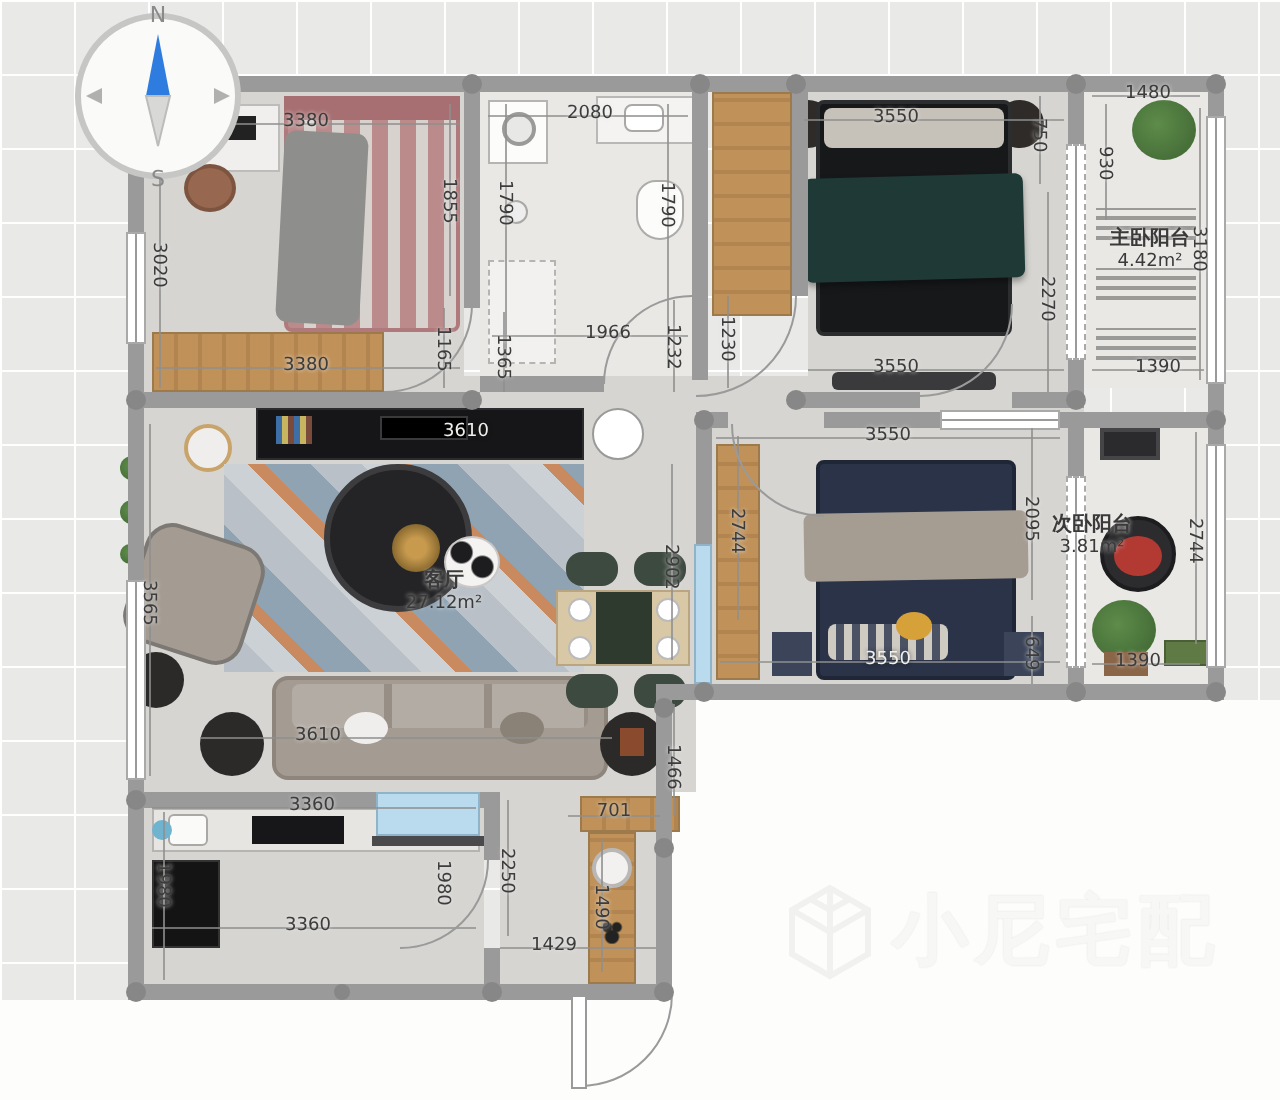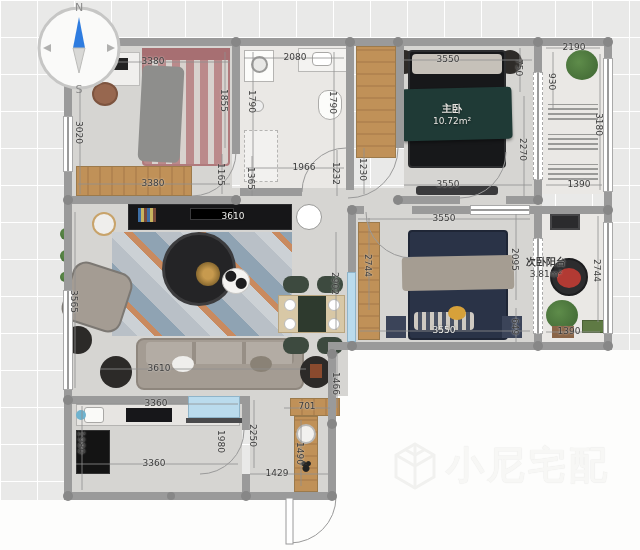--- a/index.html
+++ b/index.html
@@ -243,21 +243,21 @@
         <circle cx="332" cy="354" r="5"></circle>
       <circle cx="171" cy="496" r="4"></circle>
     </g>
 
     <rect x="286" y="498" width="7" height="46" fill="#ffffff" stroke="#9a9a9a" stroke-width="1"></rect>
   </svg>
 
   <span class="dim" style="left:134px;top:56px">3380</span>
   <span class="dim" style="left:276px;top:52px">2080</span>
   <span class="dim" style="left:429px;top:54px">3550</span>
-  <span class="dim" style="left:555px;top:42px">2190</span>
+  <span class="dim" style="left:555px;top:42px">1480</span>
   <span class="dim" style="left:134px;top:178px">3380</span>
   <span class="dim" style="left:285px;top:162px">1966</span>
   <span class="dim" style="left:429px;top:179px">3550</span>
   <span class="dim" style="left:560px;top:179px">1390</span>
   <span class="dim" style="left:425px;top:213px">3550</span>
   <span class="dim dim-light" style="left:214px;top:211px">3610</span>
   <span class="dim" style="left:140px;top:363px">3610</span>
   <span class="dim" style="left:137px;top:398px">3360</span>
   <span class="dim" style="left:135px;top:458px">3360</span>
   <span class="dim" style="left:258px;top:468px">1429</span>
@@ -282,27 +282,31 @@
   <span class="dimv" style="left:363px;top:245px">2744</span>
   <span class="dimv" style="left:330px;top:263px">2902</span>
   <span class="dimv" style="left:592px;top:250px">2744</span>
   <span class="dimv" style="left:69px;top:281px">3565</span>
   <span class="dimv" style="left:76px;top:422px">1980</span>
   <span class="dimv" style="left:216px;top:421px">1980</span>
   <span class="dimv" style="left:248px;top:415px">2250</span>
   <span class="dimv" style="left:295px;top:433px">1490</span>
   <span class="dimv" style="left:331px;top:363px">1466</span>
 
-  <div class="room-label on-dark" style="left:412px;top:102px;width:80px">
-    <span class="nm">主卧</span>
-    <span class="ar">10.72m²</span>
+  <div class="room-label" style="left:545px;top:112px;width:60px">
+    <span class="nm">主卧阳台</span>
+    <span class="ar">4.42m²</span>
   </div>
   <div class="room-label" style="left:516px;top:255px;width:60px">
     <span class="nm">次卧阳台</span>
     <span class="ar">3.81m²</span>
+  </div>
+  <div class="room-label" style="left:182px;top:283px;width:80px">
+    <span class="nm">客厅</span>
+    <span class="ar">27.12m²</span>
   </div>
 
   <div id="compass">
     <svg width="90" height="90" viewBox="0 0 90 90">
       <circle cx="45" cy="45" r="40" fill="#fafaf9" stroke="#c6c6c5" stroke-width="3"></circle>
       <polygon points="9,45 17,41 17,49" fill="#b0b0af"></polygon>
       <polygon points="81,45 73,41 73,49" fill="#b0b0af"></polygon>
       <polygon points="45,14 51,45 39,45" fill="var(--c-compass_needle,#2e7ce0)"></polygon>
       <polygon points="45,70 51,45 39,45" fill="#d8d8d6" stroke="#bcbcba" stroke-width="1"></polygon>
     </svg>

